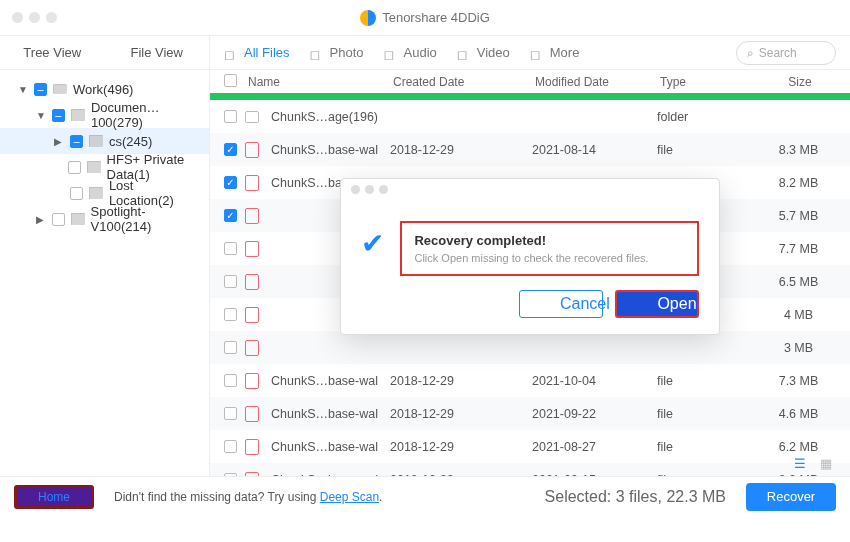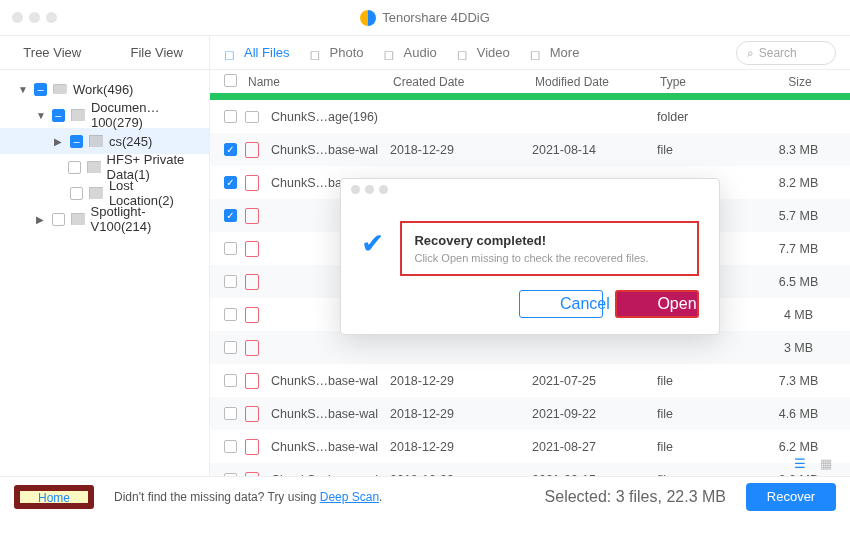--- a/index.html
+++ b/index.html
@@ -39,38 +39,38 @@
 .col-size { flex: 1; text-align: center; }
 .rows { flex: 1; overflow: hidden; }
 .row { display: flex; align-items: center; height: 33px; padding-left: 14px; font-size: 12.5px; color: #555; }
 .row:nth-child(even) { background: #f8f9fa; }
 .row .chk { margin-right: 8px; }
 .row .ric { width: 14px; height: 16px; margin-right: 6px; flex-shrink: 0; border: 1px solid #e67; border-radius: 2px; position: relative; }
 .row .ric.folder { border-color: #bbb; height: 12px; }
 .viewbtns { position: absolute; right: 12px; bottom: 6px; display: flex; gap: 8px; }
 .vbtn { width: 18px; height: 14px; cursor: pointer; color: #1e88ff; }
 .footer { height: 40px; border-top: 1px solid #eee; display: flex; align-items: center; padding: 0 14px; gap: 20px; }
-.home-btn { width: 80px; height: 24px; border: 6px solid #7f1d1d; color: #1e88ff; background: #fef9c3; border-radius: 3px; font-size: 12px; cursor: pointer; }
+.home-btn { width: 80px; height: 24px; border: 3px solid #7f1d1d; color: #1e88ff; background: #4c1d95; border-radius: 3px; font-size: 12px; cursor: pointer; }
 .hint { color: #555; font-size: 12px; text-align: right; }
 .hint a { color: #1e88ff; text-decoration: underline; }
 .selected { margin-left: auto; color: #666; font-size: 16px; }
 .recover-btn { width: 90px; height: 28px; background: #1e88ff; color: #fff; border: none; border-radius: 4px; font-size: 13px; cursor: pointer; }
 .modal-back { position: absolute; left: 0; top: 0; right: 0; bottom: 0; display: flex; align-items: center; justify-content: center; }
 .modal { width: 380px; background: #fff; border: 1px solid #ddd; border-radius: 4px; box-shadow: 0 8px 30px rgba(0,0,0,.15); padding-bottom: 16px; }
 .modal-top { height: 22px; display: flex; align-items: center; padding-left: 10px; gap: 5px; }
 .modal-top span { width: 9px; height: 9px; border-radius: 50%; background: #ddd; }
 .modal-body { display: flex; padding: 20px 20px 14px; gap: 16px; }
 .check-ic { color: #1e88ff; font-size: 28px; margin-top: 6px; }
 .mframe { border: 2px solid #d33; padding: 10px 12px; flex: 1; }
 .mtitle { font-weight: 600; font-size: 13px; color: #333; margin-bottom: 4px; }
 .msub { font-size: 11px; color: #999; }
 .modal-btns { display: flex; gap: 12px; justify-content: flex-end; padding-right: 20px; }
 .mbtn { width: 84px; height: 28px; border-radius: 3px; font-size: 16px; cursor: pointer; padding-left: 40px; }
 .mbtn.cancel { background: #fff; border: 1px solid #1e88ff; color: #1e88ff; }
-.mbtn.open { background: #be185d; color: #fff; border: 2px solid #d33; }
+.mbtn.open { background: #1d4ed8; color: #fff; border: 2px solid #d33; }
 </style>
 </head>
 <body>
 
 <div class="titlebar">
   <div class="traffic">
       <span></span>
       <span></span>
       <span></span>
     </div>
@@ -252,21 +252,21 @@
     <div class="col-type"></div>
     <div class="col-size">3 MB</div>
         </div>
         <div class="row">
           <span class="chk "></span>
     <div class="col-name">
             <span class="ric "></span>
             <span>ChunkS…base-wal</span>
           </div>
     <div class="col-created">2018-12-29</div>
-    <div class="col-modified">2021-07-25</div>
+    <div class="col-modified">2021-10-04</div>
     <div class="col-type">file</div>
     <div class="col-size">7.3 MB</div>
         </div>
         <div class="row">
           <span class="chk "></span>
     <div class="col-name">
             <span class="ric "></span>
             <span>ChunkS…base-wal</span>
           </div>
     <div class="col-created">2018-12-29</div>

